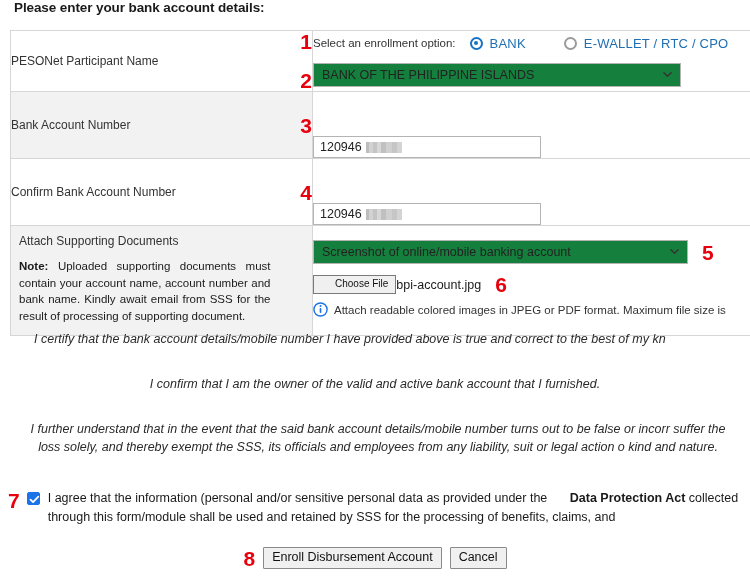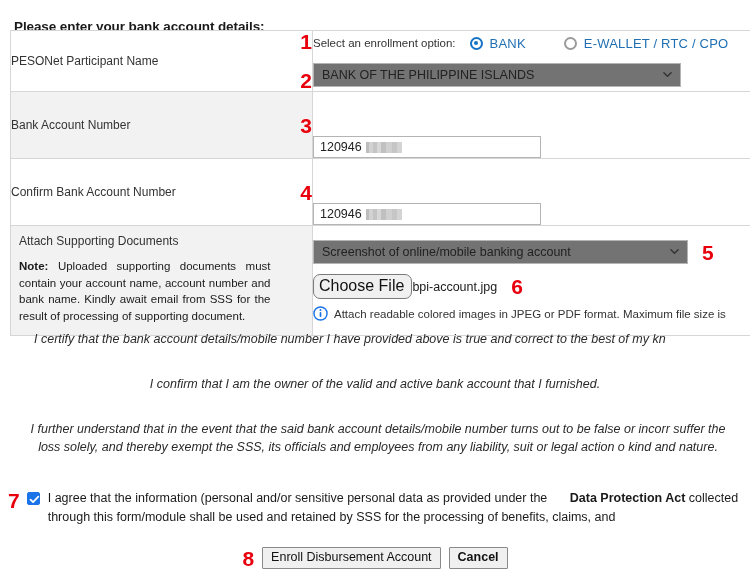--- a/index.html
+++ b/index.html
@@ -16,21 +16,21 @@
     position: relative;
     width: 750px;
     height: 585px;
     overflow: hidden;
   }
 
   
   .page-heading {
     position: absolute;
     left: 14px;
-    top: 19px;
+    top: 0;
     font-size: 13.5px;
     font-weight: bold;
     color: #1a1a1a;
     letter-spacing: -0.1px;
   }
 
   
   .form-table {
     position: absolute;
     left: 10px;
@@ -120,21 +120,21 @@
   .radio-text {
     font-size: 13px;
     color: #1f6fb2;
     letter-spacing: 0.2px;
   }
 
   
   .select-box {
     position: relative;
     border: 1px solid #b4b4b4;
-    background: #737373;
+    background: #15803d;
     height: 24px;
     display: flex;
     align-items: center;
     padding: 0 24px 0 8px;
     font-size: 12.5px;
     color: #222222;
     white-space: nowrap;
     overflow: hidden;
   }
   .select-box .chev {
@@ -190,25 +190,25 @@
 
   .file-row {
     display: flex;
     align-items: center;
     margin-top: 10px;
     white-space: nowrap;
   }
   .choose-file-btn {
     border: 1px solid #7a7a7a;
     background: #f0f0f0;
-    font-size: 16px;
+    font-size: 10px;
     color: #111111;
-    padding: 2px 7px 3px 5px;
+    padding: 2px 7px 3px 21px;
     line-height: 1.15;
-    border-radius: 7px;
+    border-radius: 0;
   }
   .file-name {
     font-size: 12.5px;
     color: #1a1a1a;
   }
   .info-row {
     display: flex;
     align-items: center;
     margin-top: 7px;
     white-space: nowrap;
@@ -309,21 +309,21 @@
   }
   .btn {
     border: 1px solid #8a8a8a;
     background: #f0f0f0;
     font-size: 12.5px;
     color: #111111;
     padding: 2px 8px 3px 8px;
     line-height: 1.2;
     border-radius: 1px;
   }
-  .btn + .btn { margin-left: 8px; font-weight: bold; }
+  .btn + .btn { margin-left: 8px; }
 </style>
 </head>
 <body>
 
 <div id="page">
 
   <div class="page-heading">Please enter your bank account details:</div>
 
   <table class="form-table">
     <colgroup>

